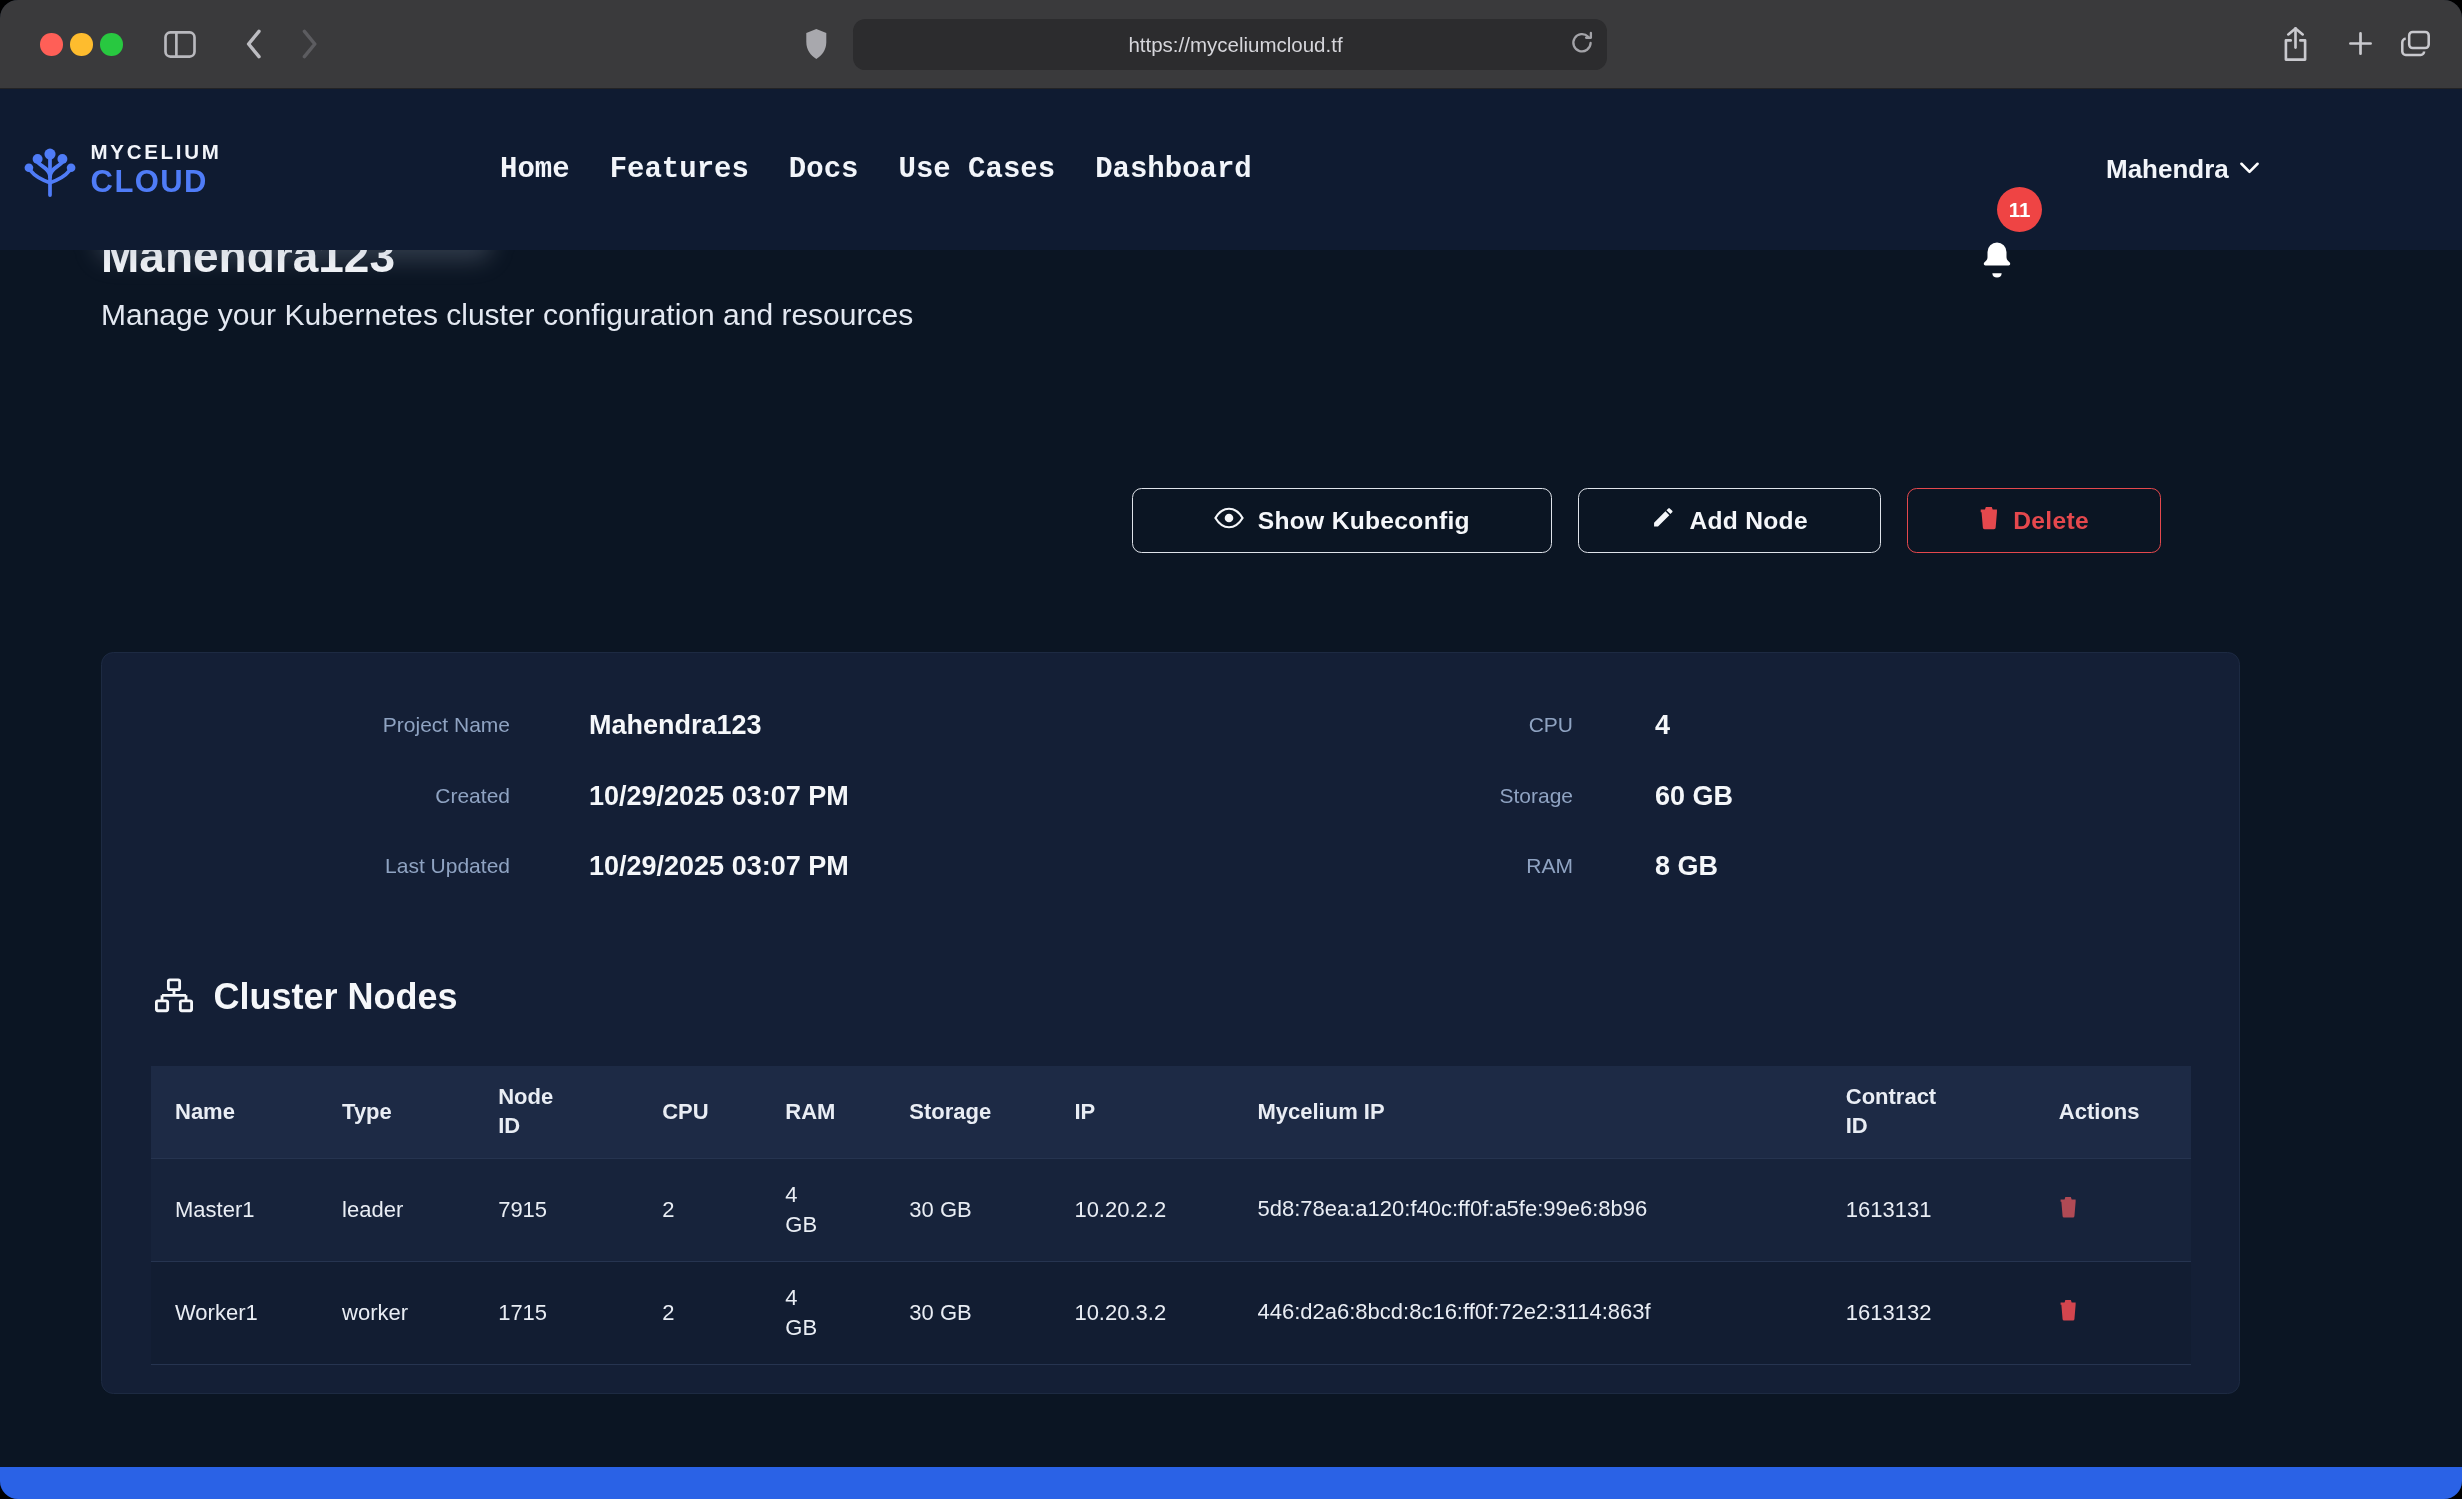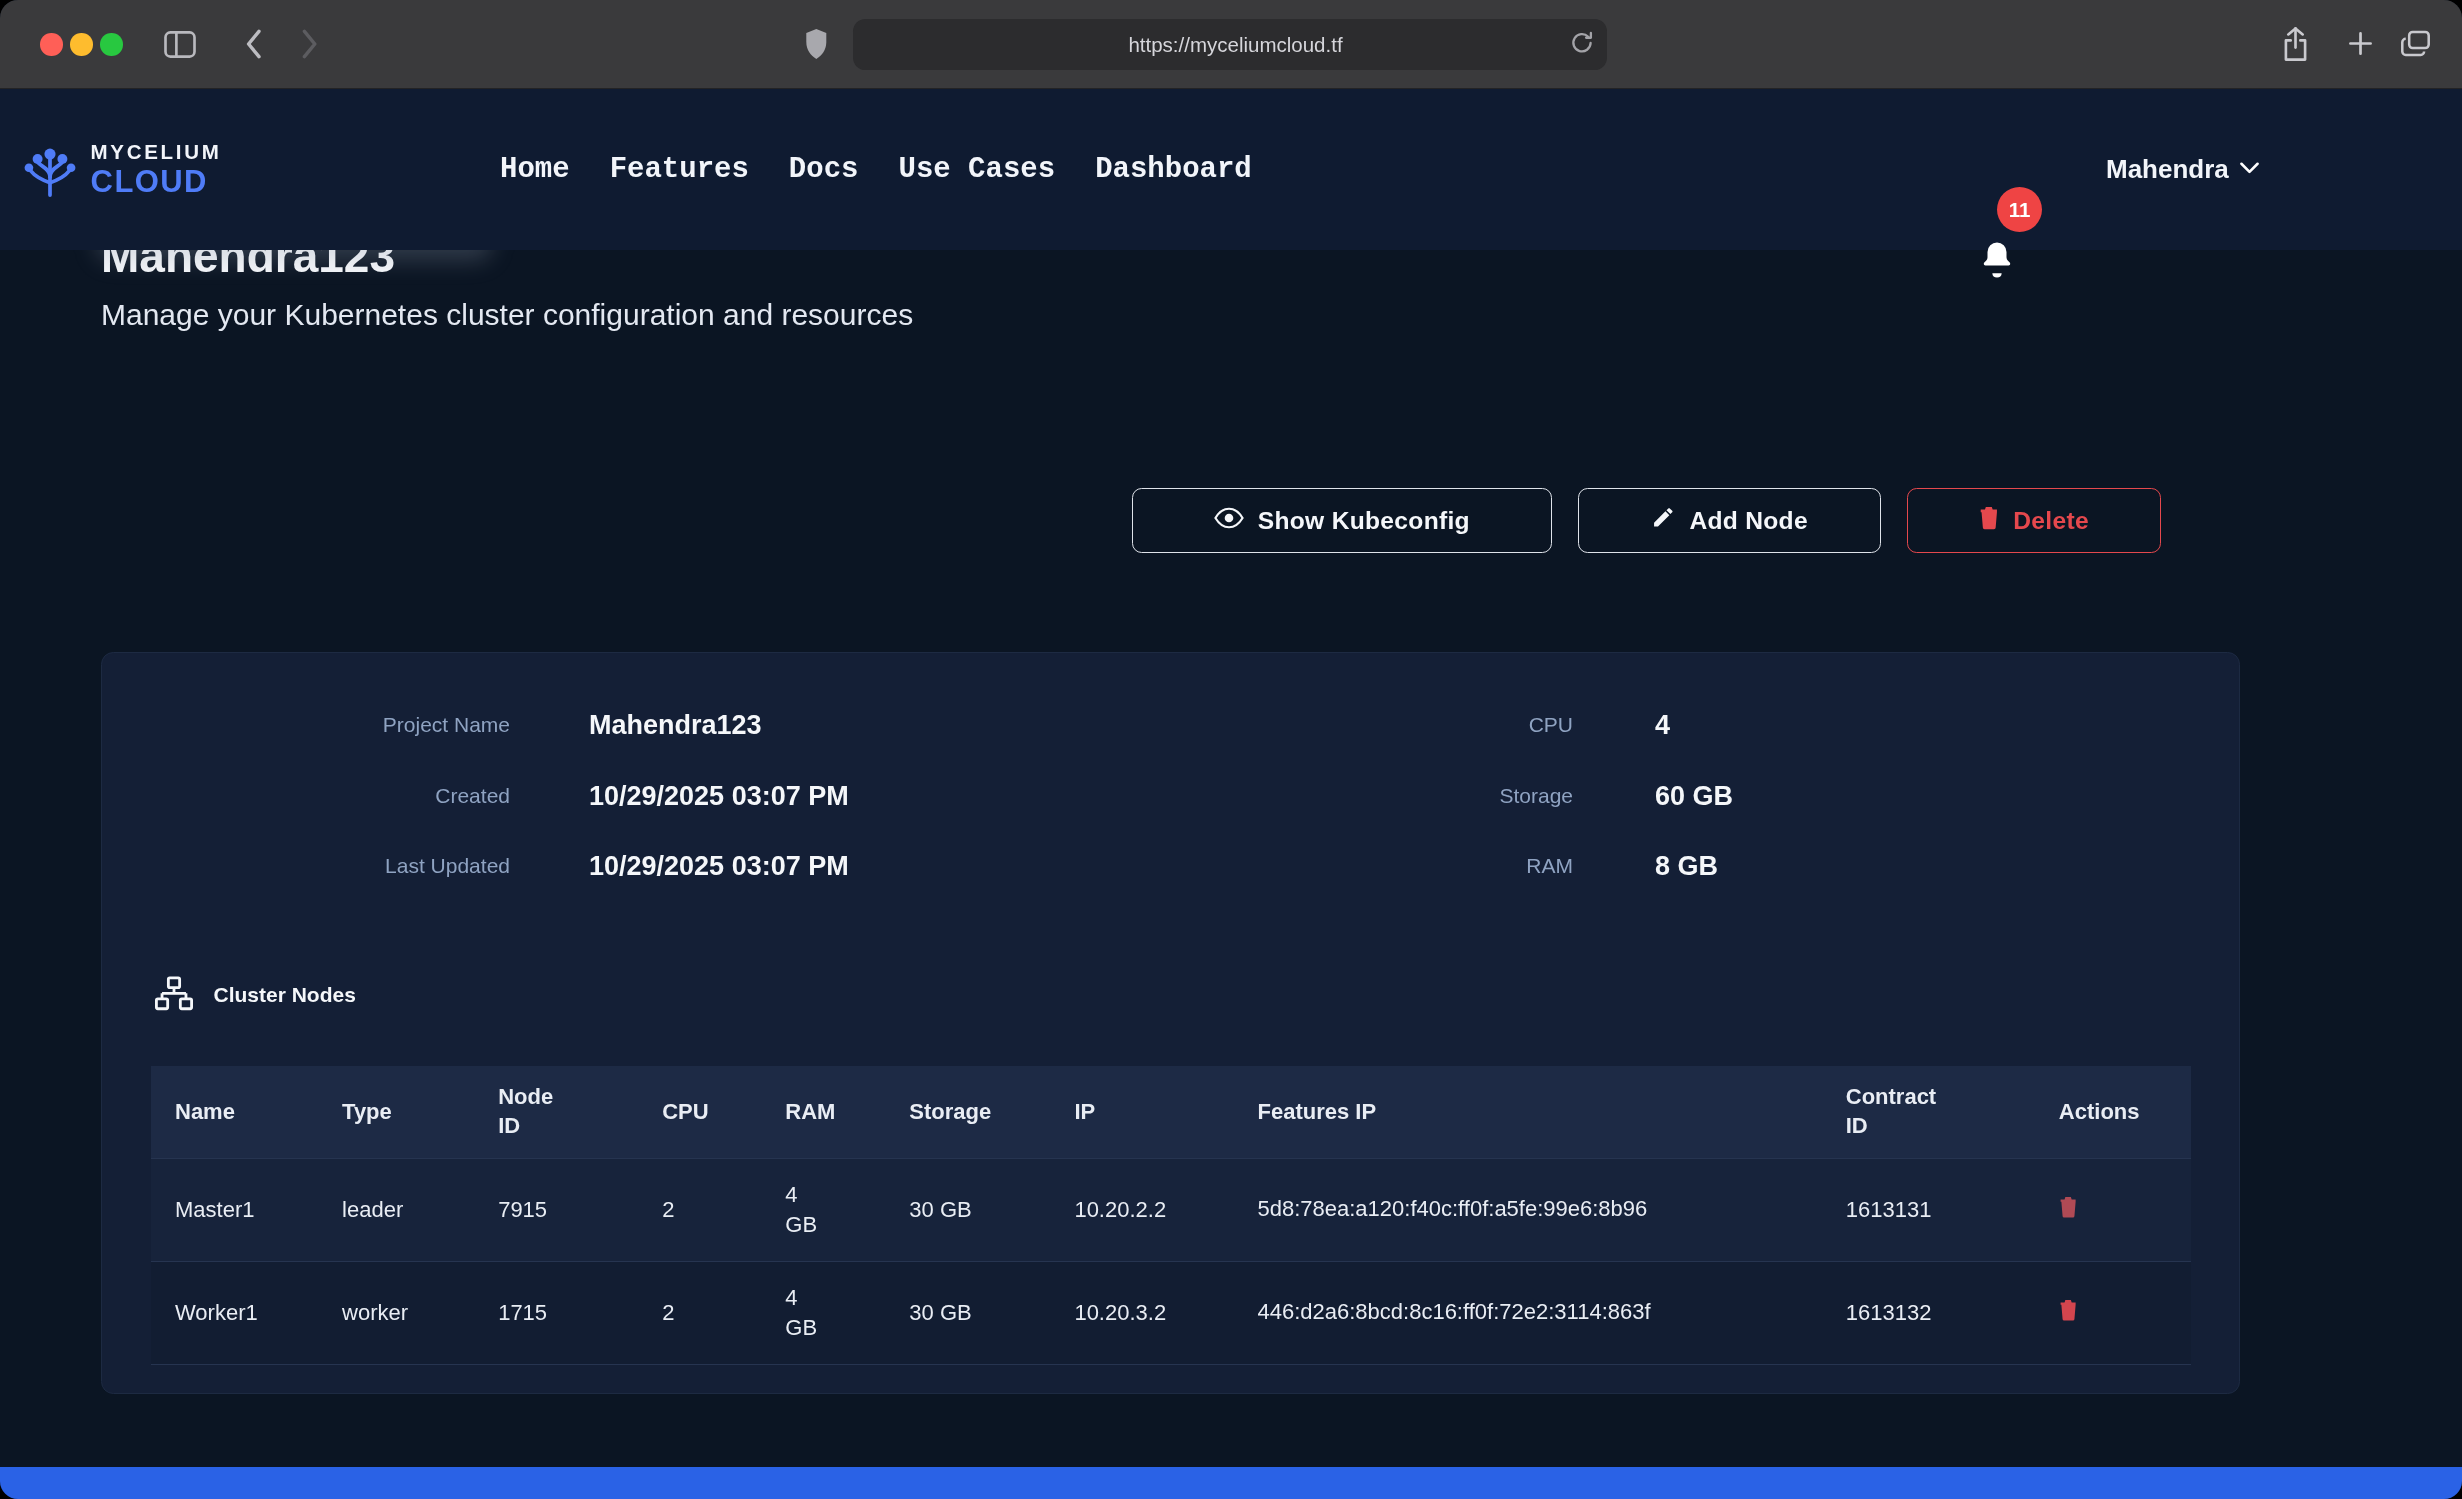--- a/index.html
+++ b/index.html
@@ -114,21 +114,21 @@
   .il-left  { left:25px; }
   .iv-left  { left:487px; }
   .il-right { left:1088px; }
   .iv-right { left:1553px; }
   .r1 { top:55px; } .r2 { top:126px; } .r3 { top:196px; }
 
   .cluster-head {
     position:absolute; left:53px; top:323px;
     display:flex; align-items:center; gap:20.5px;
   }
-  .cluster-title { color:#f5f7fa; font-size:21px; font-weight:700; }
+  .cluster-title { color:#f5f7fa; font-size:36px; font-weight:700; }
 
   
   .nodes-table {
     position:absolute; left:49px; top:413px; width:2040px;
     border-collapse:collapse; table-layout:fixed;
   }
   .nodes-table th, .nodes-table td {
     text-align:left; padding:0 8.2px 0 24px; color:#e9edf4; vertical-align:middle;
   }
   .nodes-table thead th { background:#1d2a45; height:92px; font-size:22px; font-weight:700; }
@@ -349,21 +349,21 @@
         </colgroup>
         <thead>
           <tr>
             <th><span>Name</span></th>
             <th><span>Type</span></th>
             <th><span class="hdr-wrap-95">Node ID</span></th>
             <th><span>CPU</span></th>
             <th><span>RAM</span></th>
             <th><span>Storage</span></th>
             <th><span>IP</span></th>
-            <th><span>Features IP</span></th>
+            <th><span>Mycelium IP</span></th>
             <th><span class="hdr-wrap-160">Contract ID</span></th>
             <th><span>Actions</span></th>
           </tr>
         </thead>
         <tbody>
           <tr class="row-a">
             <td>Master1</td>
             <td>leader</td>
             <td>7915</td>
             <td>2</td>

